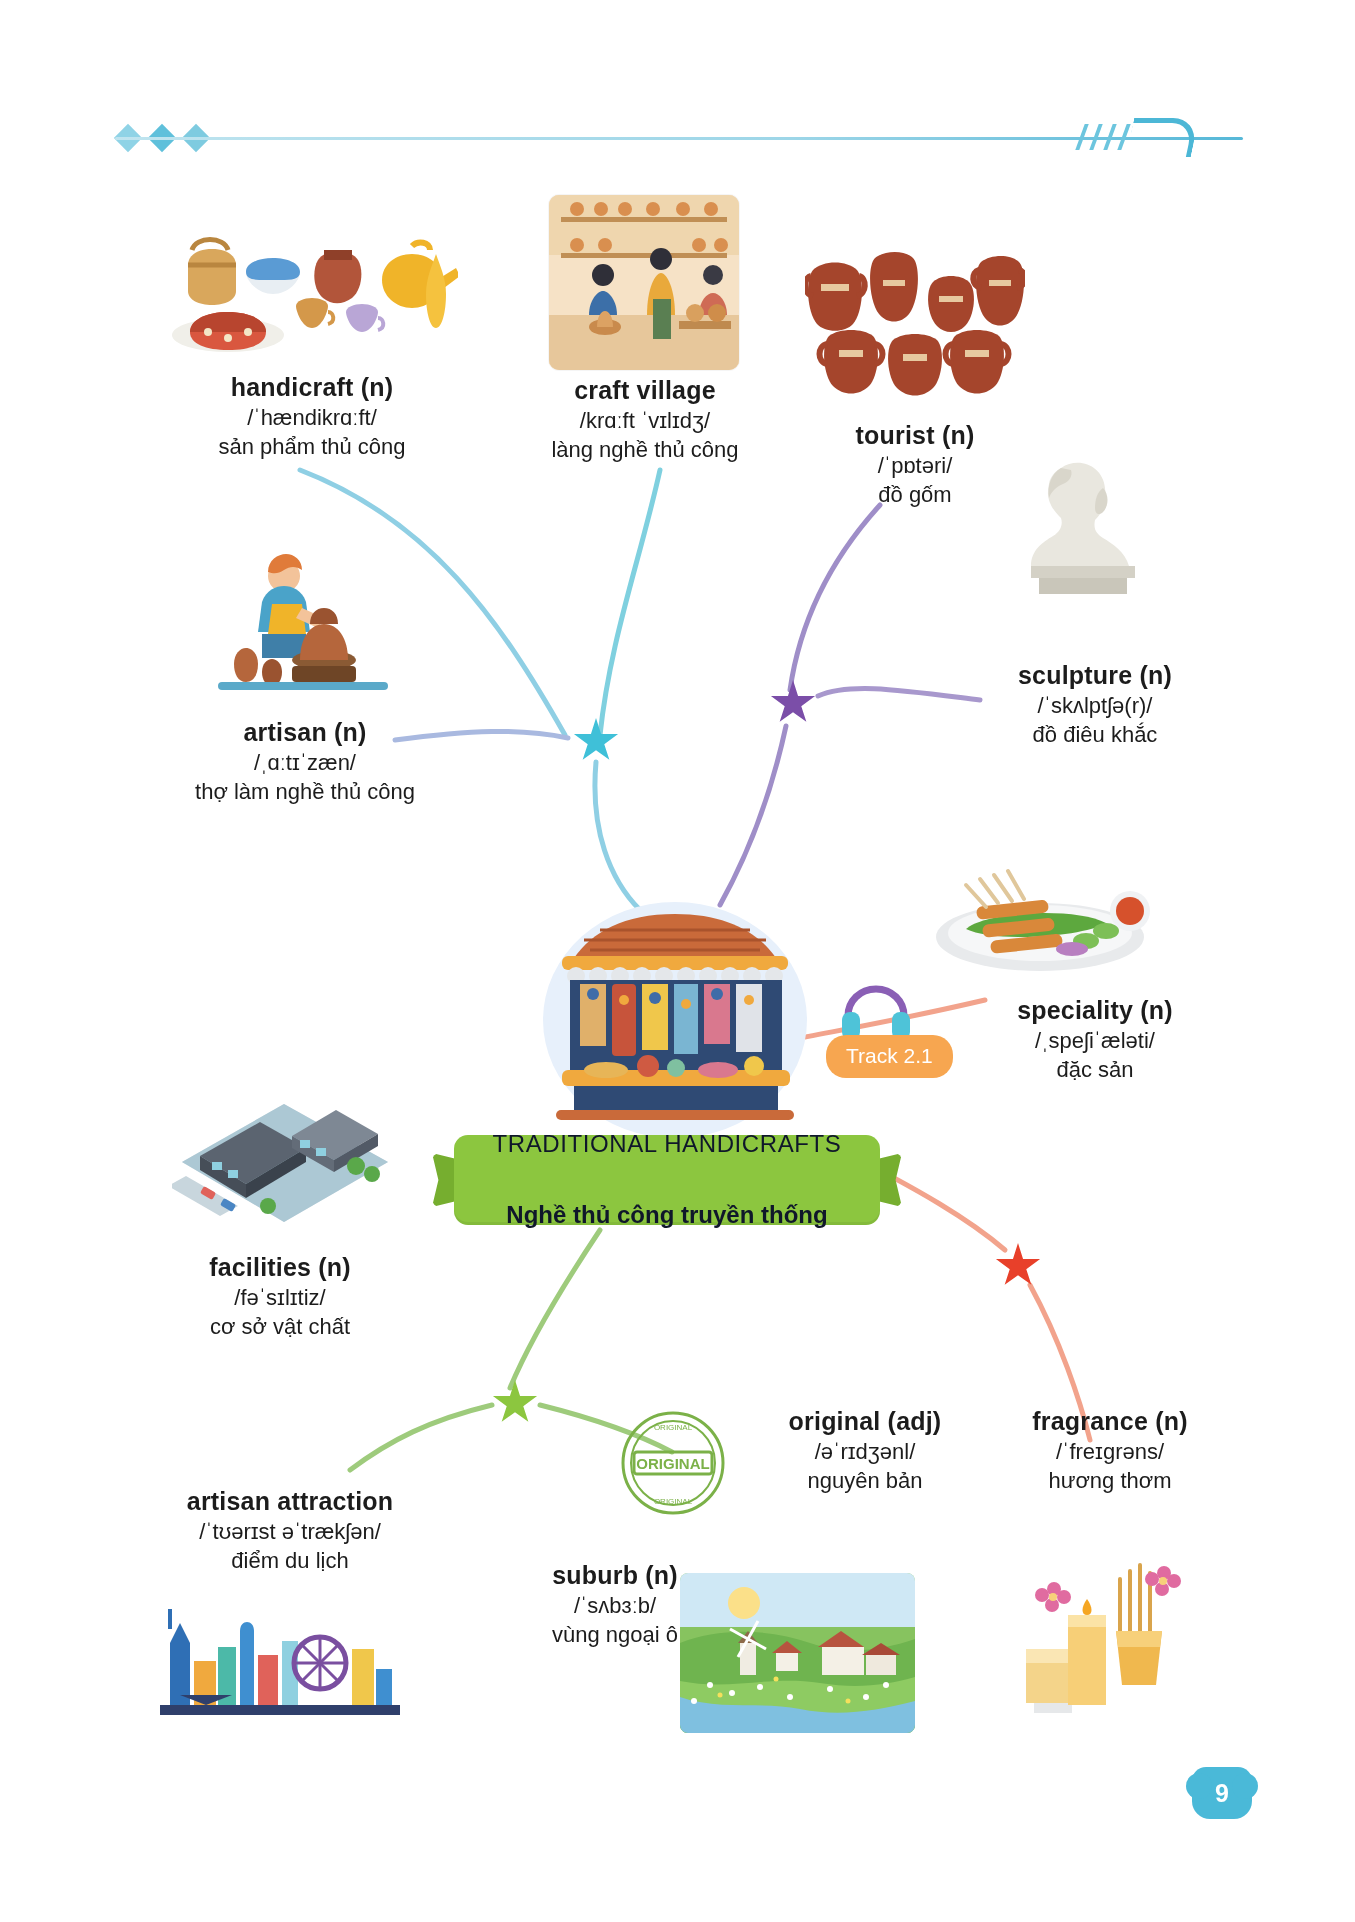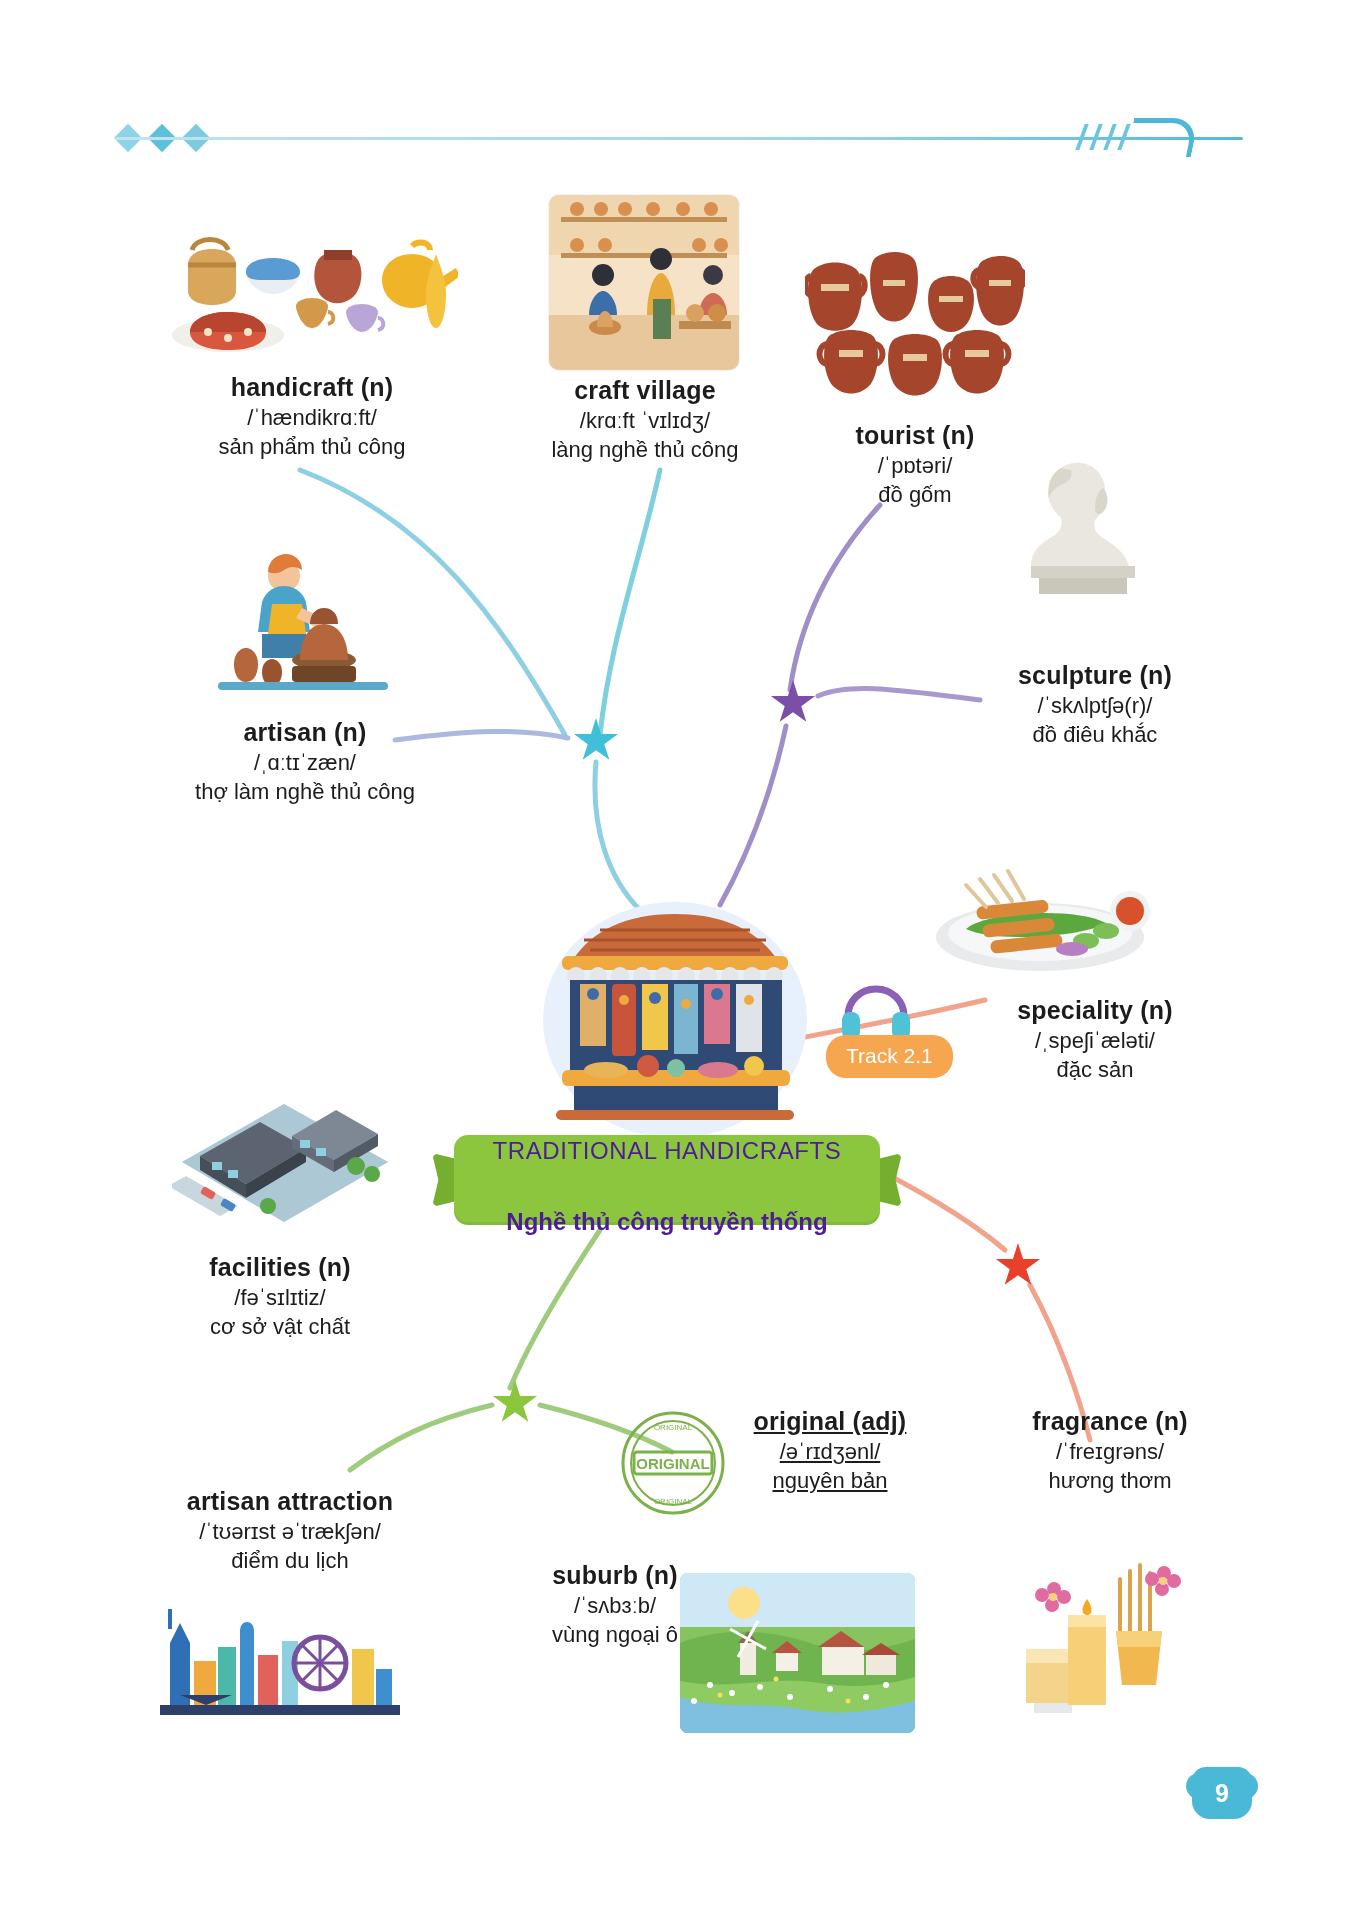--- a/index.html
+++ b/index.html
@@ -202,22 +202,22 @@
     width: 40px;
     height: 54px;
     background: #76ae2f;
     border-radius: 8px;
   }
   .banner .tail.left { left: 0; clip-path: polygon(0 0, 100% 18%, 100% 82%, 0 100%, 16% 50%); }
   .banner .tail.right { right: 0; clip-path: polygon(0 18%, 100% 0, 84% 50%, 100% 100%, 0 82%); }
   .banner .b-text {
     position: absolute;
     left: 22px; top: 0; width: 426px; height: 90px;
-    display: flex; flex-direction: column; align-items: center; 
-    color: #4c1d95; text-align: center;
+    display: flex; flex-direction: column; align-items: center; justify-content: center;
+    color: #0f172a; text-align: center;
   }
   .banner .b-en { font-size: 24px; letter-spacing: .6px; line-height: 1.3; }
   .banner .b-vi { font-size: 24px; font-weight: bold; line-height: 1.35; margin-top: 40px; }
 
   
   .page-num {
     position: absolute;
     right: 103px;
     bottom: 103px;
     width: 60px;
@@ -716,21 +716,21 @@
     <div class="w-ipa">/fəˈsɪlɪtiz/</div>
     <div class="w-vi">cơ sở vật chất</div>
   </div>
 
   <div class="word" style="left:120px; top:1486px; width:340px;">
     <div class="w-term">artisan attraction</div>
     <div class="w-ipa">/ˈtʊərɪst əˈtrækʃən/</div>
     <div class="w-vi">điểm du lịch</div>
   </div>
 
-  <div class="word" style="left:675px; top:1406px; width:310px;text-decoration:underline;">
+  <div class="word" style="left:710px; top:1406px; width:310px;">
     <div class="w-term">original (adj)</div>
     <div class="w-ipa">/əˈrɪdʒənl/</div>
     <div class="w-vi">nguyên bản</div>
   </div>
 
   <div class="word" style="left:470px; top:1560px; width:290px;">
     <div class="w-term">suburb (n)</div>
     <div class="w-ipa">/ˈsʌbɜːb/</div>
     <div class="w-vi">vùng ngoại ô</div>
   </div>

